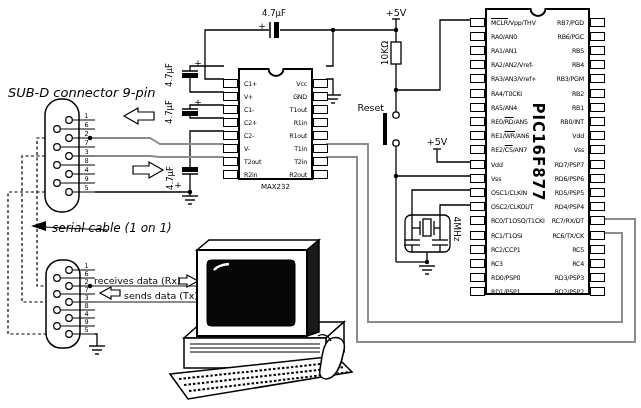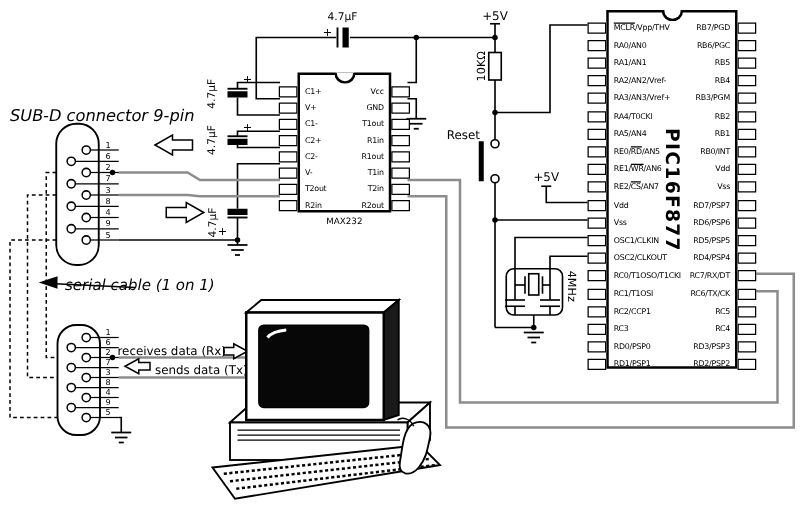--- a/index.html
+++ b/index.html
@@ -1,21 +1,21 @@
 <!DOCTYPE html>
 <html><head>
 <meta charset="utf-8">
 <style>
   html,body{margin:0;padding:0;background:#fff;}
   .stage{position:relative;width:641px;height:408px;background:#fff;overflow:hidden;
          font-family:"DejaVu Sans",sans-serif;}
   svg text{font-family:"DejaVu Sans",sans-serif;fill:#000;}
   .it{font-style:italic;}
   .chip{position:absolute;box-sizing:border-box;border:2px solid #000;background:#fff;}
-  #max232-chip{left:238px;top:58px;width:75px;height:112px;}
+  #max232-chip{left:238px;top:68px;width:75px;height:112px;}
   #pic-chip{left:485px;top:8px;width:105px;height:287px;}
   .notch{position:absolute;top:-2px;left:50%;transform:translateX(-50%);
          width:13px;height:7px;background:#fff;border:2px solid #000;border-top:none;
          border-radius:0 0 13px 13px;}
   .pin-row{position:absolute;left:0;right:0;height:9px;}
   .pin-lab{position:absolute;top:0;line-height:9px;font-size:6.3px;letter-spacing:-0.2px;white-space:nowrap;}
   .pin-row.left .pin-lab{left:4px;}
   .pin-row.right .pin-lab{right:4px;}
   .pin-box{position:absolute;top:0;width:13px;height:7px;border:1px solid #000;background:#fff;}
   .pin-row.left .pin-box{left:-17px;}

